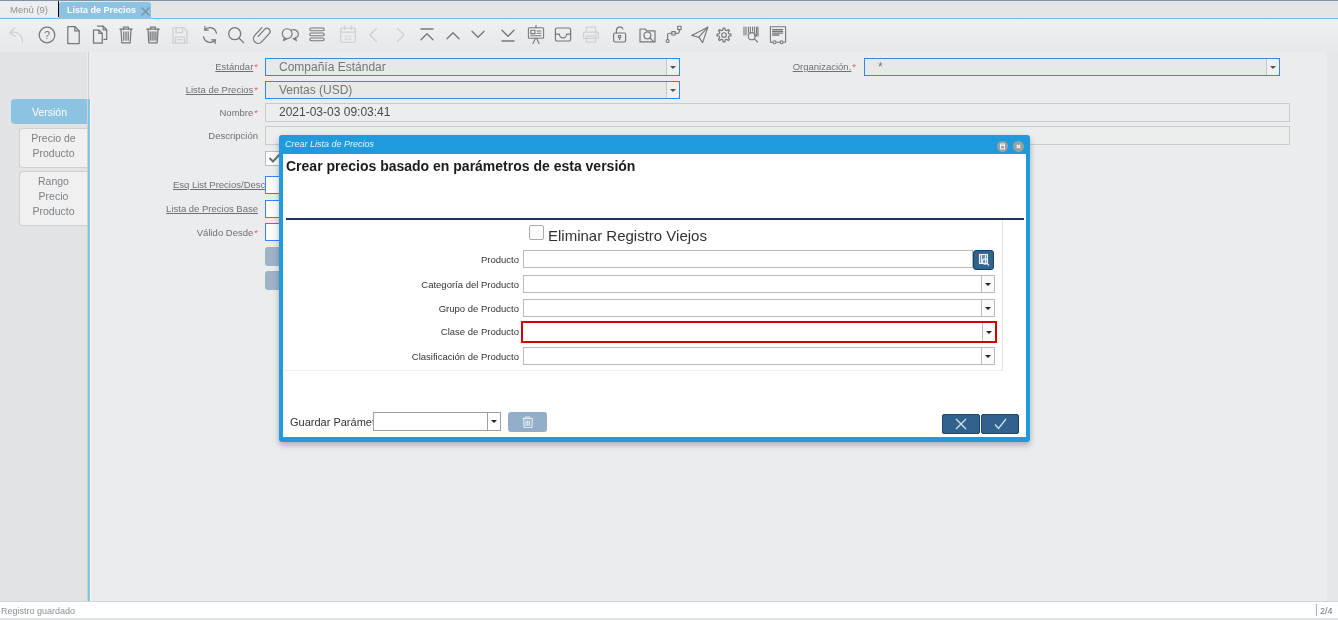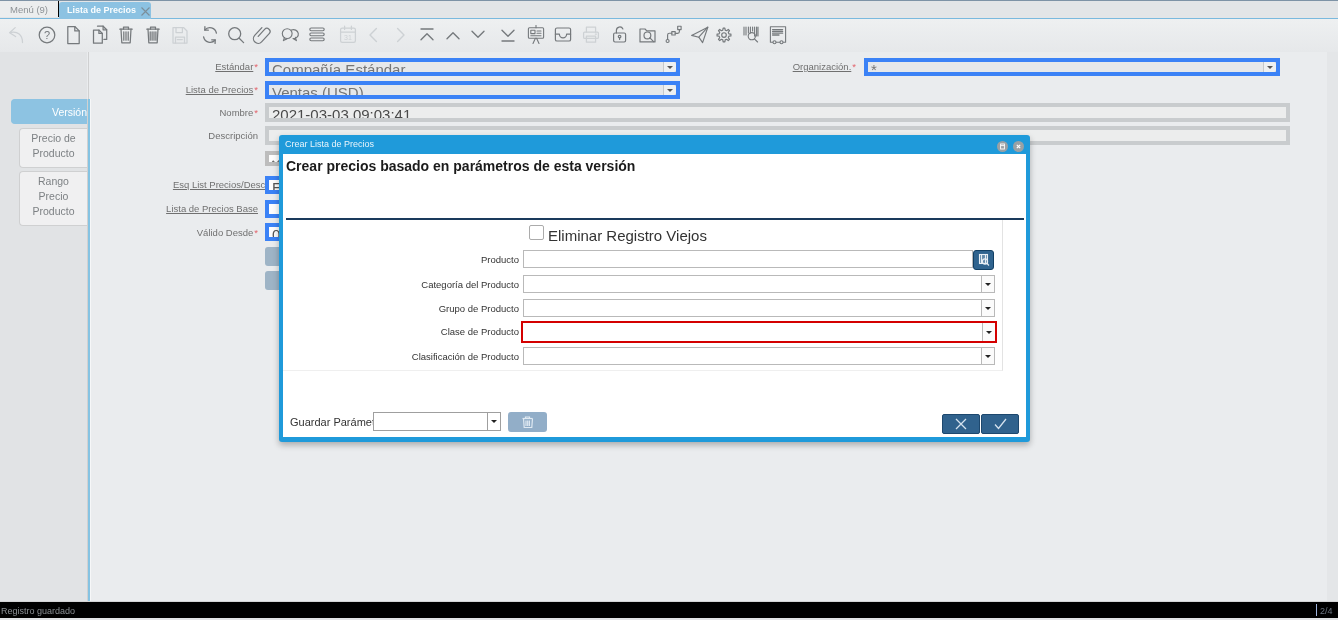--- a/index.html
+++ b/index.html
@@ -26,34 +26,34 @@
     border-radius:4px 0 0 4px;color:#7d8184;font-size:10.5px;text-align:center;line-height:15px;}
   #stab2{background:#8dc3e2;border-color:#8dc3e2;color:#ffffff;}
   #sideline{position:absolute;left:88px;top:99px;width:2px;height:502px;background:#85c3e2;}
   #sideedgeL{position:absolute;left:87px;top:99px;width:1px;height:502px;background:#d1d1d1;}
   #sideedgeR{position:absolute;left:90px;top:99px;width:1px;height:502px;background:#f6f7f8;}
   #sidelinetop{position:absolute;left:88px;top:52px;width:1px;height:47px;background:#cfd0d1;}
   
   .lbl{position:absolute;color:#707070;font-size:9.5px;height:14px;line-height:14px;text-align:right;white-space:nowrap;}
   .lbl u{text-decoration:underline;}
   .req{color:#e3646c;text-decoration:none;display:inline-block;padding-left:1px;}
-  .fld{position:absolute;box-sizing:border-box;background:#e6e8ea;border:4px solid #3b82f6;color:#757575;
-    font-size:15px;line-height:16px;padding-left:3px;white-space:nowrap;overflow:hidden;}
+  .fld{position:absolute;box-sizing:border-box;background:#e6e8ea;border:1px solid #3b82f6;color:#757575;
+    font-size:12px;line-height:16px;padding-left:13px;white-space:nowrap;overflow:hidden;}
   .cbtn{position:absolute;box-sizing:border-box;background:#eef0f1;border:1px solid #c6c9cb;border-radius:0 3px 3px 0;}
   .cbtn:after{content:"";position:absolute;left:50%;top:50%;margin:-1px 0 0 -3.5px;border:3.5px solid transparent;border-top:3px solid #555;}
   
-  #statusbar{position:absolute;left:0;top:601px;width:1338px;height:16px;background:#000000;border-top:1px solid #d3d4d5;}
+  #statusbar{position:absolute;left:0;top:601px;width:1338px;height:16px;background:#ffffff;border-top:1px solid #d3d4d5;}
   #statusbar .txt{position:absolute;left:1px;top:4px;font-size:9px;color:#8b9094;}
   #statusbar .sep{position:absolute;left:1316px;top:2px;width:1px;height:12px;background:#9fb3dc;}
   #statusbar .pg{position:absolute;left:1320px;top:4px;font-size:9px;color:#6b7480;}
   #bottomstrip{position:absolute;left:0;top:618px;width:1338px;height:2px;background:#e2e4e6;}
   
   #dlg{position:absolute;left:279px;top:135px;width:751px;height:307px;background:#1f9ada;border-radius:3px;
     box-shadow:0 3px 6px rgba(0,0,0,0.28);}
-  #dlgtitle{position:absolute;left:6px;top:0;color:#e8f4fb;font-size:9px;line-height:19px;}
+  #dlgtitle{position:absolute;left:6px;top:0;color:#e8f4fb;font-size:9px;line-height:19px;font-style:italic;}
   .dlgico{position:absolute;top:6px;width:11px;height:11px;border-radius:50%;background:#9aa1a5;}
   .dlgico svg{display:block;}
   #dlgbody{position:absolute;left:4px;top:19px;width:743px;height:283px;background:#ffffff;}
   
   #dh1{position:absolute;left:3px;top:4px;font-size:14px;font-weight:bold;color:#1b1b1b;}
   #dh2{position:absolute;left:3px;top:32px;font-size:13.2px;color:#2e2e2e;}
   #dhr{position:absolute;left:3px;top:64px;width:738px;height:2px;background:#1a3a5c;}
   #dpanel{position:absolute;left:0px;top:66px;width:719px;height:150px;background:#fff;border-right:1px solid #e3e3e3;border-bottom:1px solid #efefef;}
   #dcheck{position:absolute;left:246px;top:71px;width:13px;height:13px;background:#fff;border:1px solid #ababab;border-radius:2px;}
   #dchecklbl{position:absolute;left:265px;top:73px;font-size:15px;color:#333;}
@@ -275,21 +275,21 @@
         <rect x="3.4" y="3.8" width="15.2" height="15.4"></rect>
         <path d="M5.6 6.6 h10 M5.6 8.4 h10 M5.6 10.2 h10 M5.6 12 h6.4" stroke-width="1.3"></path>
         <circle cx="7.5" cy="19.2" r="1.5" fill="#e9eaeb"></circle>
         <circle cx="14.5" cy="19.2" r="1.5" fill="#e9eaeb"></circle>
       </g>
     </svg>
   </div>
 <div id="content"></div>
 <div id="rightedge"></div>
 <div id="sidebar">
-  <div class="stab" id="stab2" style="left:11px;top:47px;width:76px;height:25px;line-height:25px;text-align:right;">Versión</div>
+  <div class="stab" id="stab2" style="left:11px;top:47px;width:76px;height:25px;line-height:25px;">Versión</div>
   <div class="stab" id="stab3" style="left:19px;top:76px;width:68px;height:40px;padding-top:2px;">Precio de<br>Producto</div>
   <div class="stab" id="stab4" style="left:19px;top:119px;width:68px;height:55px;padding-top:2px;">Rango<br>Precio<br>Producto</div>
 </div>
 <div id="sideline"></div>
 <div id="sideedgeL"></div>
 <div id="sideedgeR"></div>
 <div id="sidelinetop"></div>
 <div id="form">
 
   <div class="lbl" style="left:90px;top:60px;width:168px;"><u>Estándar</u><span class="req">*</span></div>

